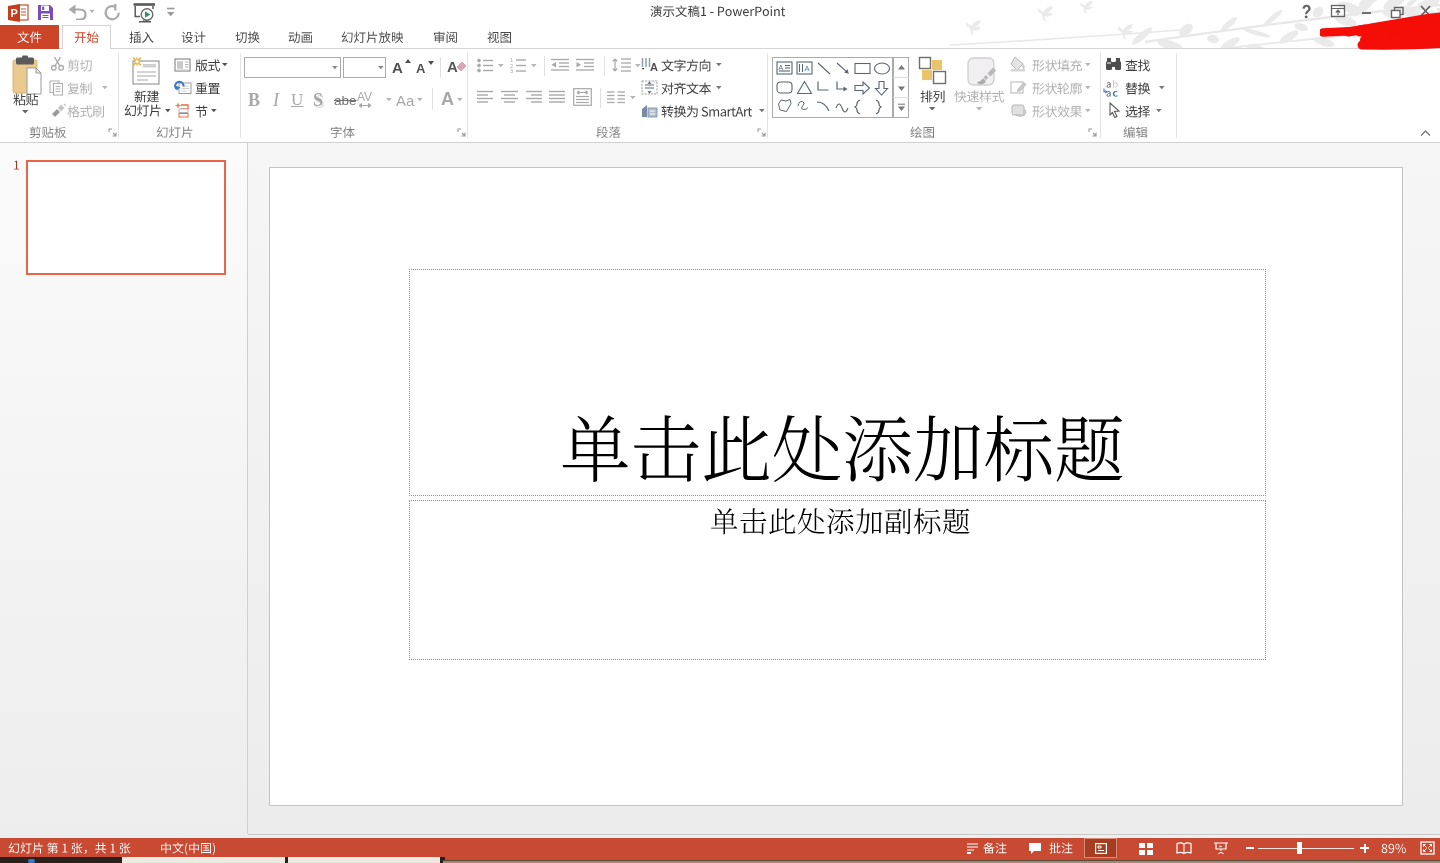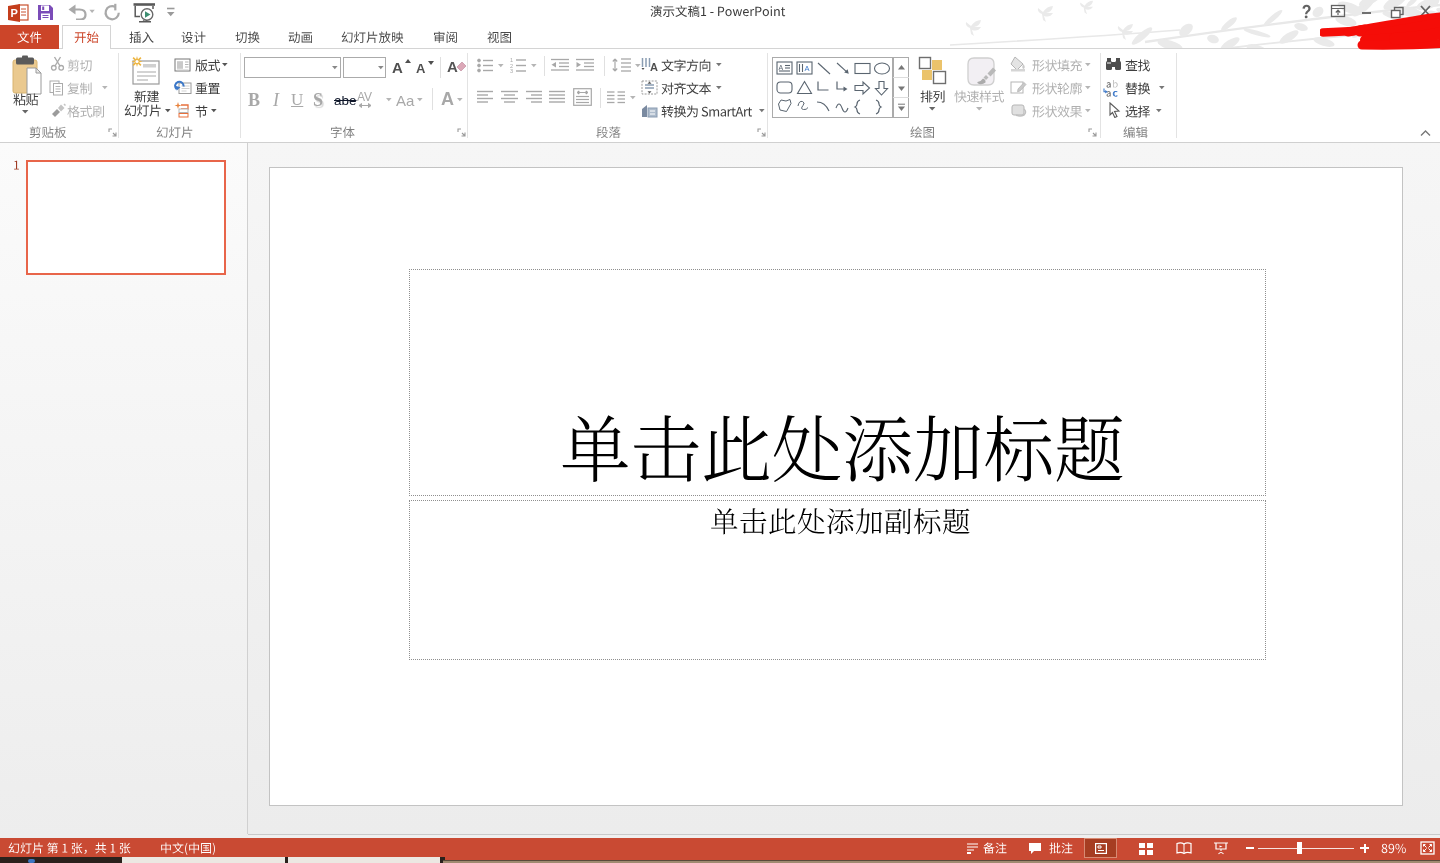--- a/index.html
+++ b/index.html
@@ -278,21 +278,21 @@
   </svg>
 <div class="abs" style="left:440px;top:57px;width:1px;height:21px;background:#e0e0e0"></div>
 <svg class="abs" style="left:447px;top:58px" width="19" height="17" viewBox="0 0 19 17">
 <text x="0" y="14" font-size="15" font-weight="bold" font-family="Liberation Sans" fill="#555">A</text>
 <path d="M10 9 L15 4 L19 8 L14 13 Z" fill="#dca8b8" stroke="#c898a8" stroke-width=".8"></path>
 </svg>
 <div class="abs" style="left:248px;top:90px;font-family:'Liberation Serif';font-size:18px;color:#a8a8a8;font-weight:bold">B</div>
 <div class="abs" style="left:273px;top:90px;font-family:'Liberation Serif';font-size:18px;color:#a8a8a8;font-style:italic">I</div>
 <div class="abs" style="left:291px;top:90px;font-family:'Liberation Serif';font-size:17px;color:#a8a8a8;text-decoration:underline">U</div>
 <div class="abs" style="left:313px;top:90px;font-family:'Liberation Serif';font-size:18px;color:#a8a8a8;font-weight:bold;text-shadow:1.5px 1.5px 1px #d8d8d8">S</div>
-<div class="abs" style="left:334px;top:93px;font-family:'Liberation Sans';font-size:13.5px;color:#0f172a;text-decoration:line-through">abe</div>
+<div class="abs" style="left:334px;top:93px;font-family:'Liberation Sans';font-size:13.5px;color:#737373;text-decoration:line-through">abe</div>
 <svg class="abs" style="left:357px;top:90px" width="26" height="20" viewBox="0 0 26 20" fill="#a8a8a8">
 <text x="0" y="11" font-size="12" font-family="Liberation Sans">AV</text>
 <path d="M2 15.5 h12 M2 15.5 l2.5 -2 v4 l-2.5 -2 z M14 15.5 l-2.5 -2 v4 l2.5 -2 z" stroke="#a8a8a8" fill="#a8a8a8"></path>
 </svg>
 <svg class="abs" style="left:385px;top:97px" width="8" height="6" viewBox="0 0 8 6">
     <path d="M1 1 l2.8 3.2 L6.6 1 z" fill="#b5b5b5"></path>
   </svg>
 <div class="abs" style="left:396px;top:92px;font-family:'Liberation Sans';font-size:15px;color:#a8a8a8;">Aa</div>
 <svg class="abs" style="left:416px;top:97px" width="8" height="6" viewBox="0 0 8 6">
     <path d="M1 1 l2.8 3.2 L6.6 1 z" fill="#b5b5b5"></path>

